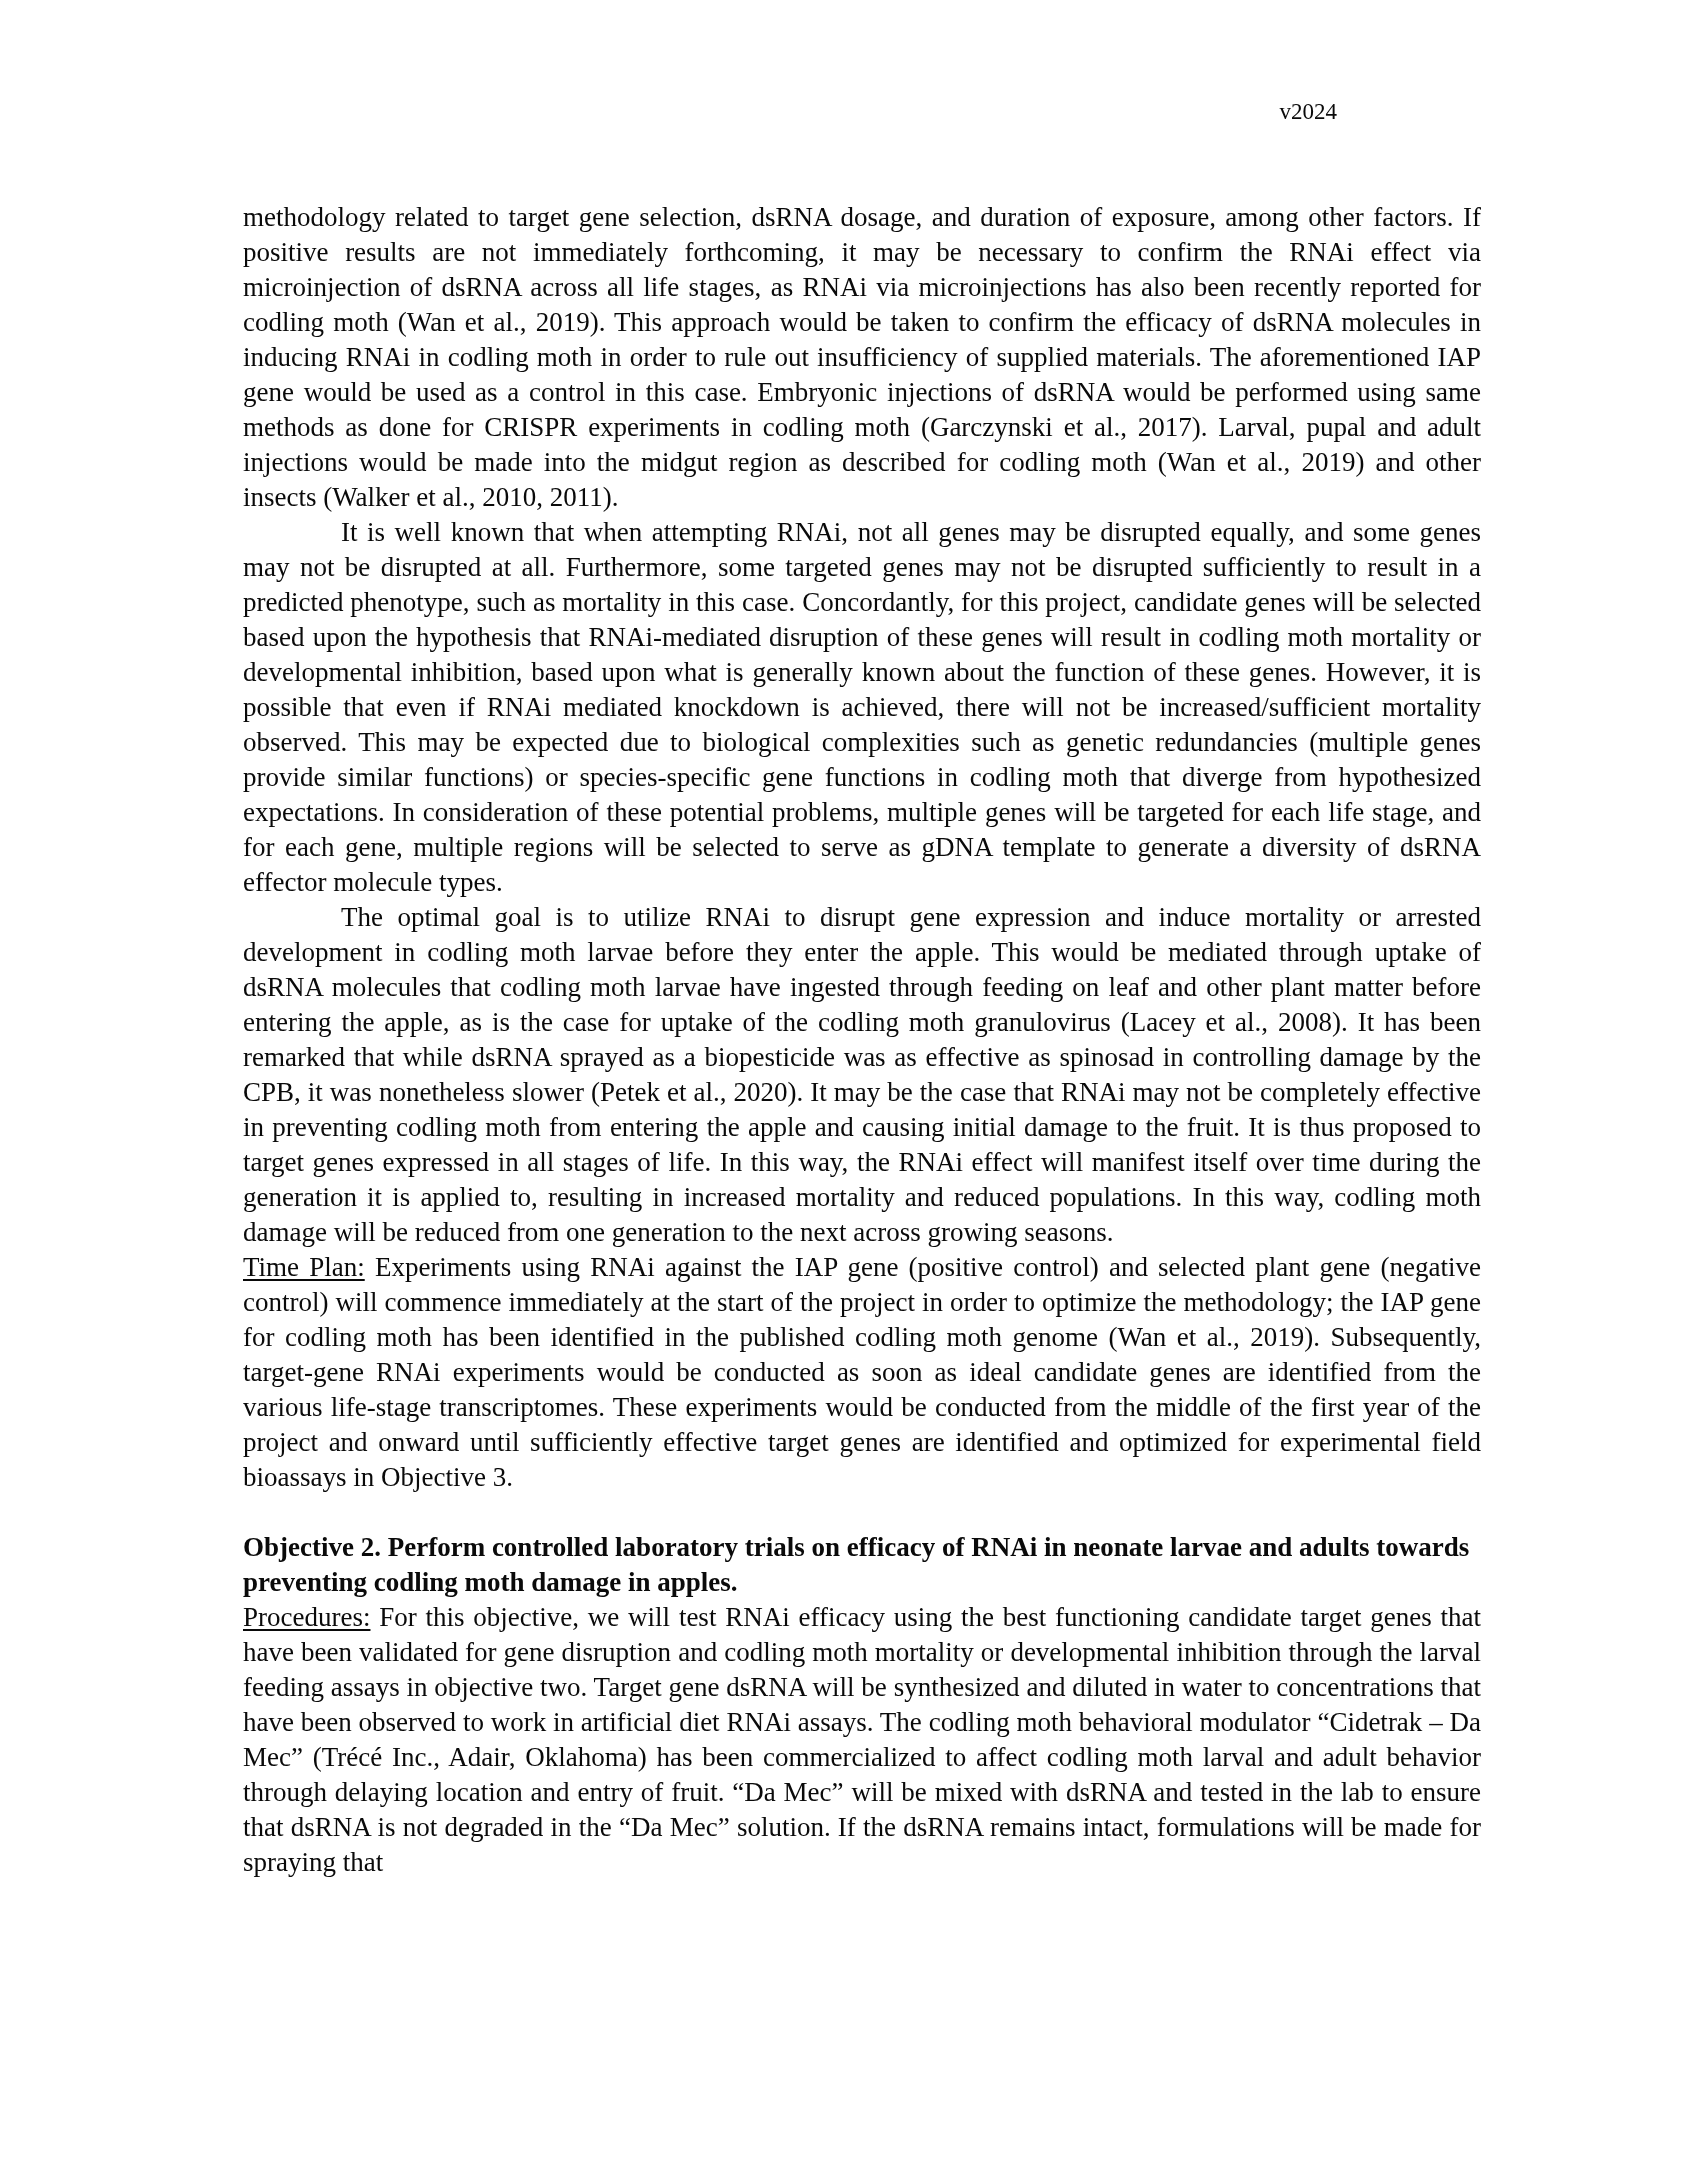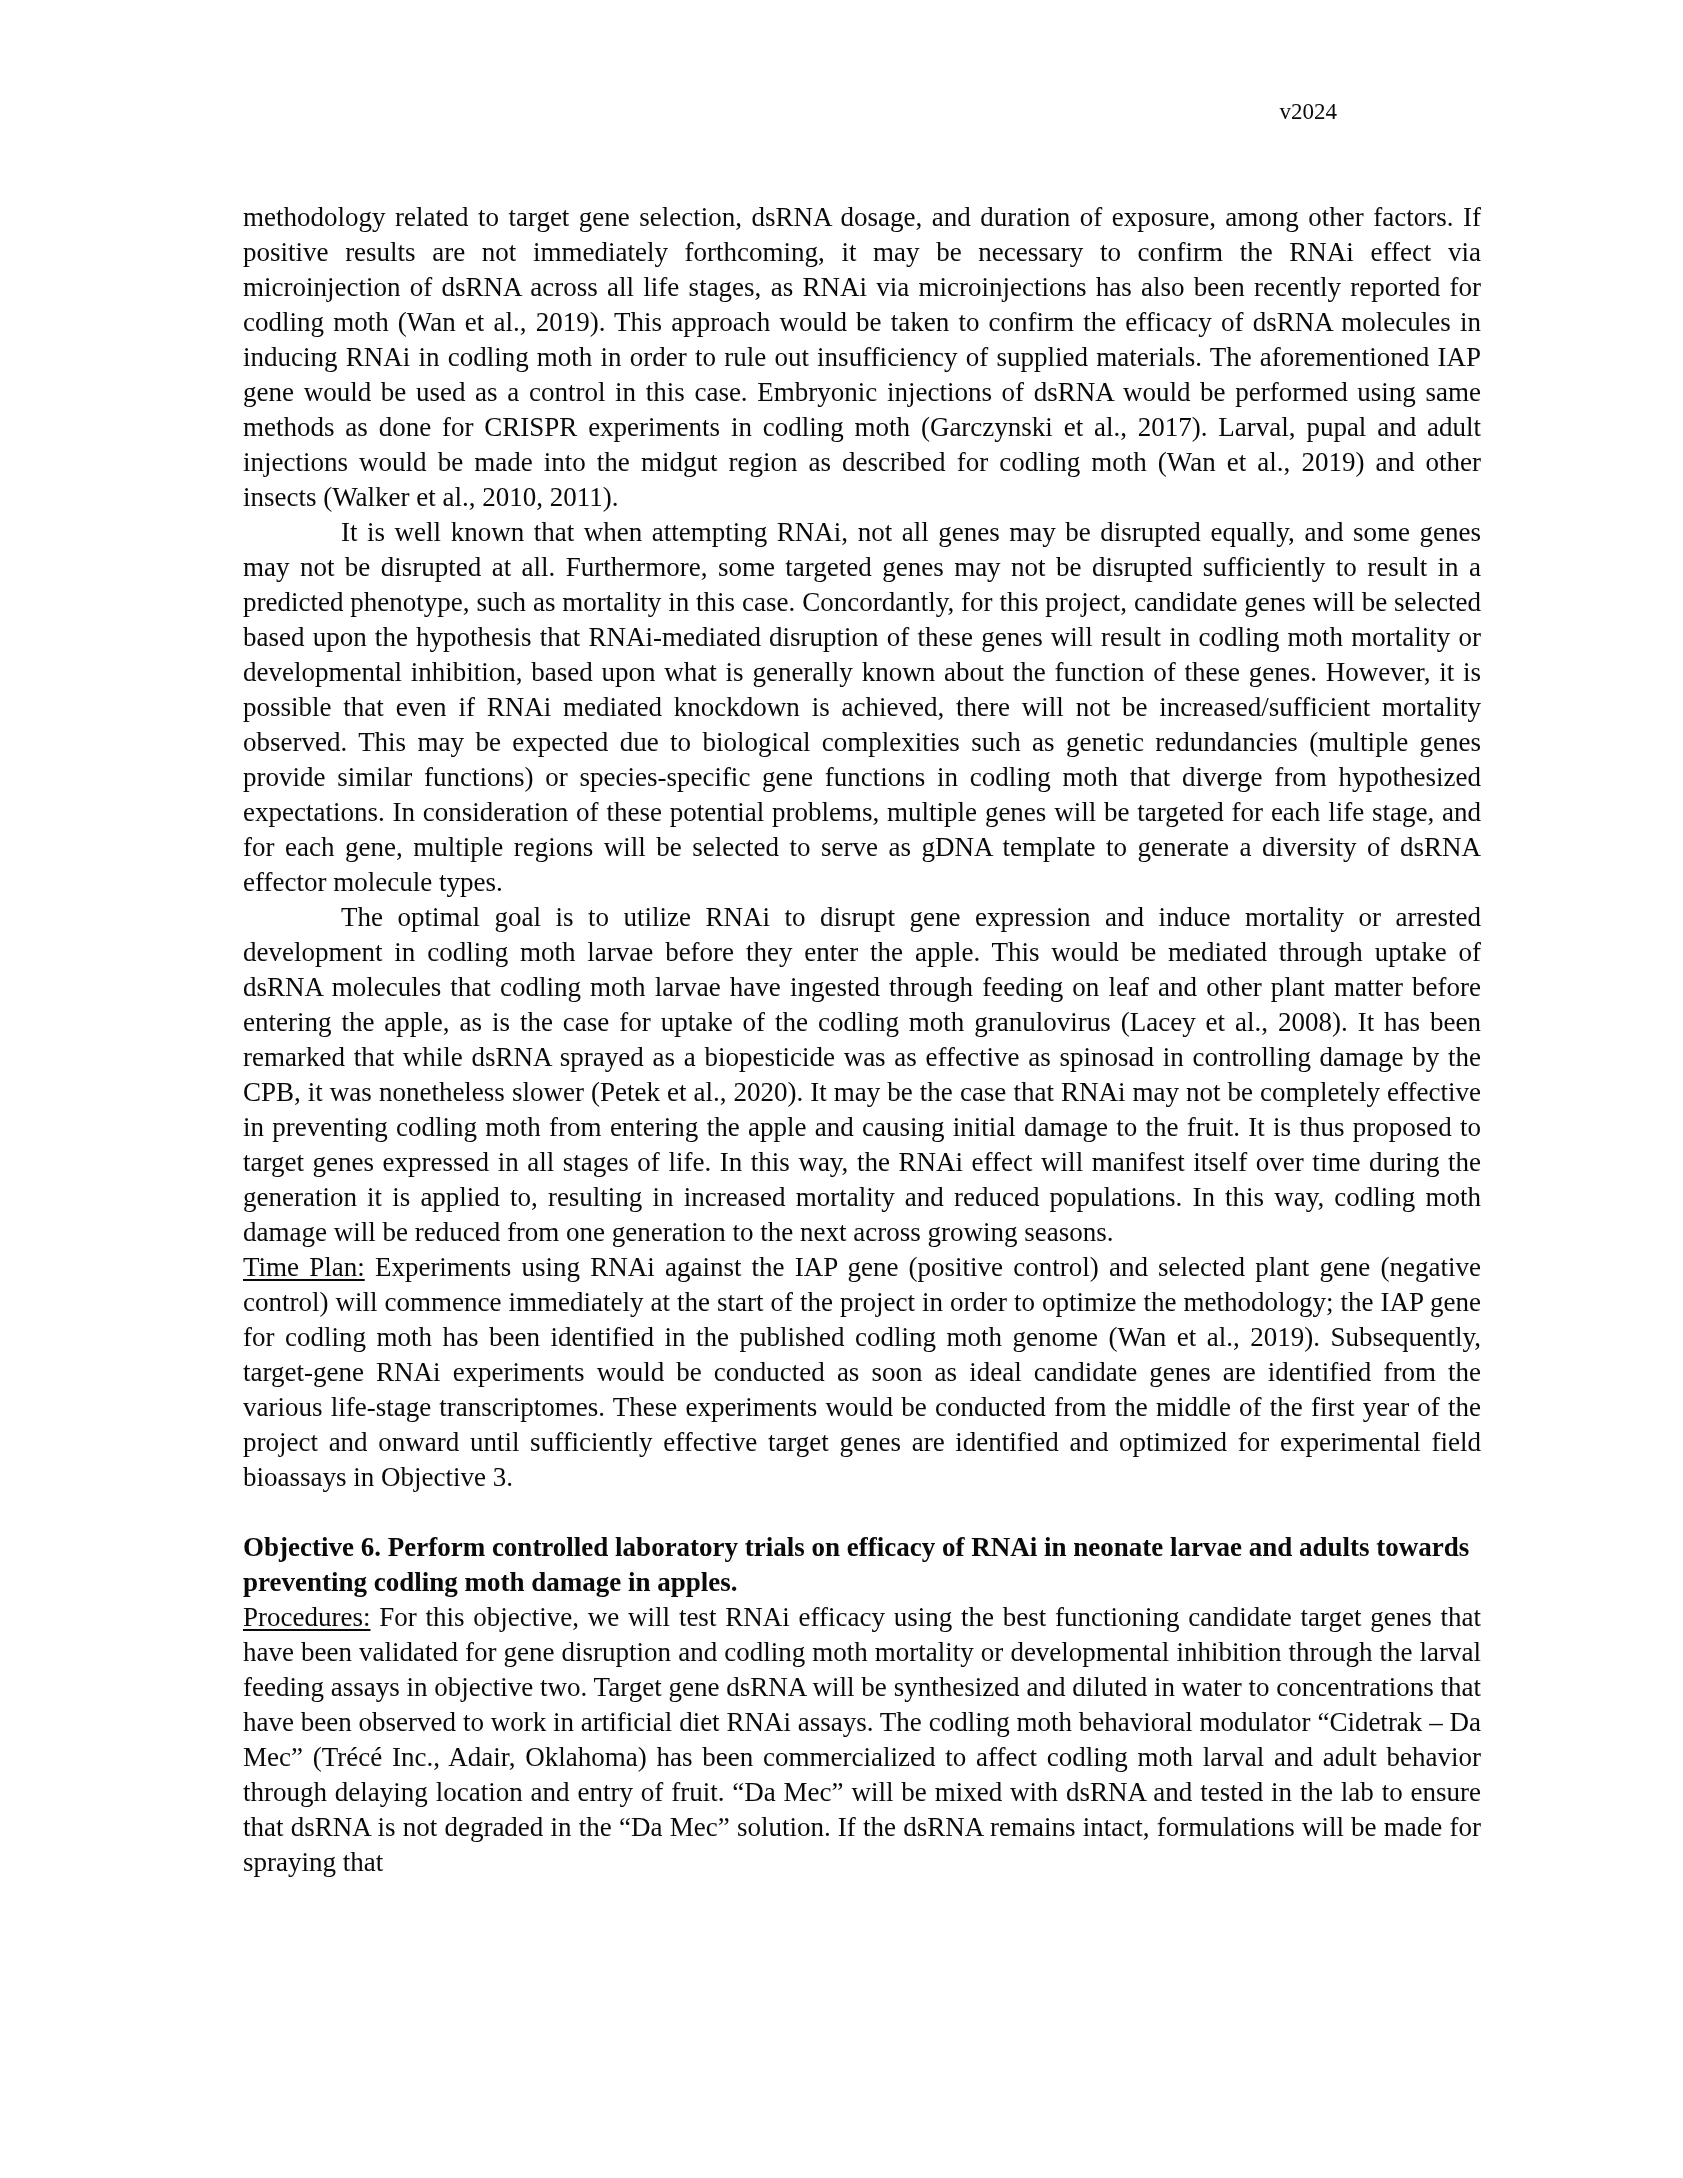--- a/index.html
+++ b/index.html
@@ -63,20 +63,20 @@
   <div class="content">
 
     <p class="para"><span class="lead"></span><span>methodology related to target gene selection, dsRNA dosage, and duration of exposure, among other factors. If positive results are not immediately forthcoming, it may be necessary to confirm the RNAi effect via microinjection of dsRNA across all life stages, as RNAi via microinjections has also been recently reported for codling moth (Wan et al., 2019). This approach would be taken to confirm the efficacy of dsRNA molecules in inducing RNAi in codling moth in order to rule out insufficiency of supplied materials. The aforementioned IAP gene would be used as a control in this case. Embryonic injections of dsRNA would be performed using same methods as done for CRISPR experiments in codling moth (Garczynski et al., 2017). Larval, pupal and adult injections would be made into the midgut region as described for codling moth (Wan et al., 2019) and other insects (Walker et al., 2010, 2011).</span></p>
 
     <p class="para indent"><span class="lead"></span><span>It is well known that when attempting RNAi, not all genes may be disrupted equally, and some genes may not be disrupted at all. Furthermore, some targeted genes may not be disrupted sufficiently to result in a predicted phenotype, such as mortality in this case. Concordantly, for this project, candidate genes will be selected based upon the hypothesis that RNAi-mediated disruption of these genes will result in codling moth mortality or developmental inhibition, based upon what is generally known about the function of these genes. However, it is possible that even if RNAi mediated knockdown is achieved, there will not be increased/sufficient mortality observed. This may be expected due to biological complexities such as genetic redundancies (multiple genes provide similar functions) or species-specific gene functions in codling moth that diverge from hypothesized expectations. In consideration of these potential problems, multiple genes will be targeted for each life stage, and for each gene, multiple regions will be selected to serve as gDNA template to generate a diversity of dsRNA effector molecule types.</span></p>
 
     <p class="para indent"><span class="lead"></span><span>The optimal goal is to utilize RNAi to disrupt gene expression and induce mortality or arrested development in codling moth larvae before they enter the apple. This would be mediated through uptake of dsRNA molecules that codling moth larvae have ingested through feeding on leaf and other plant matter before entering the apple, as is the case for uptake of the codling moth granulovirus (Lacey et al., 2008). It has been remarked that while dsRNA sprayed as a biopesticide was as effective as spinosad in controlling damage by the CPB, it was nonetheless slower (Petek et al., 2020). It may be the case that RNAi may not be completely effective in preventing codling moth from entering the apple and causing initial damage to the fruit. It is thus proposed to target genes expressed in all stages of life. In this way, the RNAi effect will manifest itself over time during the generation it is applied to, resulting in increased mortality and reduced populations. In this way, codling moth damage will be reduced from one generation to the next across growing seasons.</span></p>
 
     <p class="para"><span class="lead">Time Plan:</span><span> Experiments using RNAi against the IAP gene (positive control) and selected plant gene (negative control) will commence immediately at the start of the project in order to optimize the methodology; the IAP gene for codling moth has been identified in the published codling moth genome (Wan et al., 2019). Subsequently, target-gene RNAi experiments would be conducted as soon as ideal candidate genes are identified from the various life-stage transcriptomes. These experiments would be conducted from the middle of the first year of the project and onward until sufficiently effective target genes are identified and optimized for experimental field bioassays in Objective 3.</span></p>
 
-    <h3 class="heading">Objective 6. Perform controlled laboratory trials on efficacy of RNAi in neonate larvae and adults towards preventing codling moth damage in apples.</h3>
+    <h3 class="heading">Objective 2. Perform controlled laboratory trials on efficacy of RNAi in neonate larvae and adults towards preventing codling moth damage in apples.</h3>
 
     <p class="para"><span class="lead">Procedures:</span><span> For this objective, we will test RNAi efficacy using the best functioning candidate target genes that have been validated for gene disruption and codling moth mortality or developmental inhibition through the larval feeding assays in objective two. Target gene dsRNA will be synthesized and diluted in water to concentrations that have been observed to work in artificial diet RNAi assays. The codling moth behavioral modulator “Cidetrak – Da Mec” (Trécé Inc., Adair, Oklahoma) has been commercialized to affect codling moth larval and adult behavior through delaying location and entry of fruit. “Da Mec” will be mixed with dsRNA and tested in the lab to ensure that dsRNA is not degraded in the “Da Mec” solution. If the dsRNA remains intact, formulations will be made for spraying that</span></p>
 
   </div>
 
 </div>
 
 
 </body></html>

